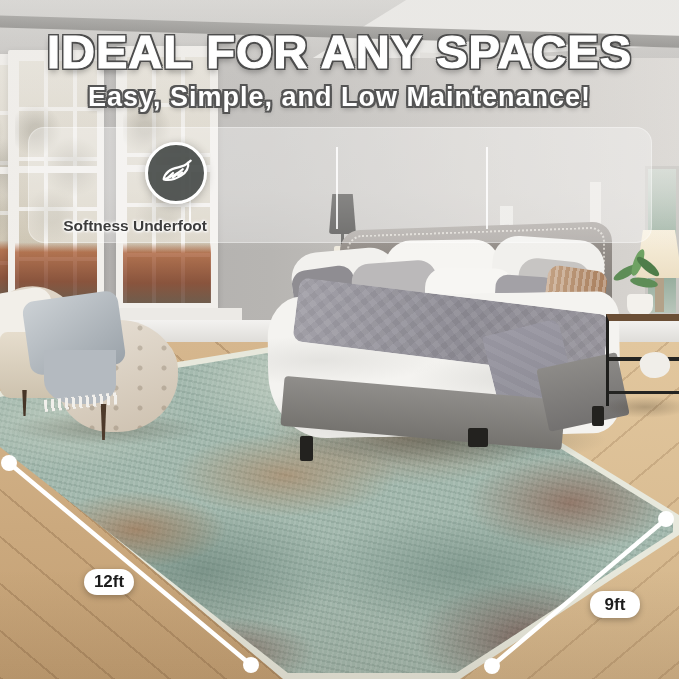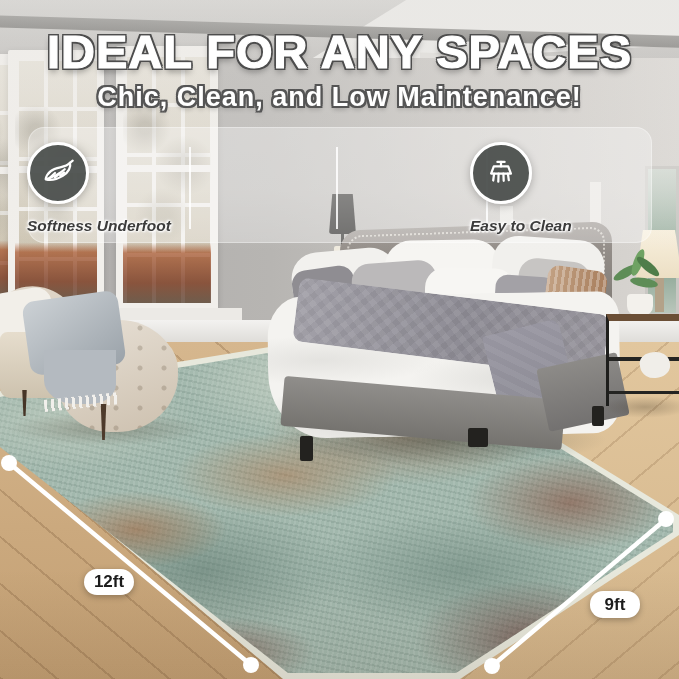--- a/index.html
+++ b/index.html
@@ -155,21 +155,21 @@
     font-size:47px;letter-spacing:1px;line-height:56px;-webkit-text-stroke:1.2px #fff;
     text-shadow:-2px -2px 0 #4d4d4d,2px -2px 0 #4d4d4d,-2px 2px 0 #4d4d4d,2px 2px 0 #4d4d4d,
       0 -2px 0 #4d4d4d,0 2px 0 #4d4d4d,-2px 0 0 #4d4d4d,2px 0 0 #4d4d4d,0 4px 6px rgba(0,0,0,.35);}
   .subtitle{left:0;top:82px;width:679px;text-align:center;color:#fff;font-weight:bold;
     font-size:27px;letter-spacing:1px;
     text-shadow:-2px -2px 0 #555,2px -2px 0 #555,-2px 2px 0 #555,2px 2px 0 #555,
       0 -2px 0 #555,0 2px 0 #555,-2px 0 0 #555,2px 0 0 #555,0 3px 5px rgba(0,0,0,.3);}
 
   .features-panel{left:28px;top:127px;width:624px;height:116px;border-radius:16px;
     background:rgba(255,255,255,.32);border:1px solid rgba(255,255,255,.35);}
-  .feature{top:142px;width:180px;text-align:left;font-style:italic;}
+  .feature{top:142px;width:180px;text-align:right;}
   .f1{left:27px}.f2{left:172px}.f3{left:321px}.f4{left:470px}
   .badge{position:relative;display:inline-block;width:62px;height:62px;border-radius:50%;
     background:rgba(74,79,77,.94);border:3px solid #fff;box-shadow:0 2px 8px rgba(0,0,0,.25);}
   .badge svg{position:absolute;left:50%;top:50%;transform:translate(-50%,-50%);}
   .feature-label{position:relative;display:block;margin-top:9px;font-size:15.5px;font-weight:bold;color:#3c3c3c;
     text-shadow:0 0 3px #fff,0 0 5px #fff,1px 1px 2px #fff,-1px -1px 2px #fff;}
   .divider{top:147px;width:2px;height:82px;background:rgba(255,255,255,.85);}
   .d1{left:189px}.d2{left:336px}.d3{left:486px}
 
   .measure-svg{left:0;top:0;width:679px;height:679px;pointer-events:none;}
@@ -266,21 +266,21 @@
   <div class="table-r">
     <div class="table-r-shelf1"></div>
     <div class="table-r-shelf2"></div>
   </div>
   <div class="table-r-deco"></div>
 
   <div class="haze"></div>
   <div class="vignette"></div>
 
   <div class="title">IDEAL FOR ANY SPACES</div>
-  <div class="subtitle">Chic, Clean, and Low Maintenance!</div>
+  <div class="subtitle">Easy, Simple, and Low Maintenance!</div>
 
   <div class="features-panel"></div>
   <div class="divider d1"></div>
   <div class="divider d2"></div>
   <div class="divider d3"></div>
 
   <div class="feature f1">
     <span class="badge">
       <svg width="36" height="36" viewBox="0 0 24 24" fill="none" stroke="#fff" stroke-width="1.5" stroke-linecap="round" stroke-linejoin="round">
         <path d="M3.8 16.2 C4.6 11.5 9 9 13.5 8.2 C16.5 7.6 18.8 6.6 20 5.2 C20.8 8 19 11.6 15.2 13.9 C11.3 16.2 6.8 17 3.8 16.2 Z"></path>
@@ -289,34 +289,20 @@
         <path d="M6.5 15.2 L10 12"></path>
           <path d="M10 15 L13.2 12.2"></path>
           <path d="M13.5 13.8 L16 11.6"></path>
       </svg>
     </span>
     <span class="feature-label">Softness Underfoot</span>
   </div>
 
 
 
-  <div class="feature f4">
-    <span class="badge">
-      <svg width="36" height="36" viewBox="0 0 24 24" fill="none" stroke="#fff" stroke-width="1.5" stroke-linecap="round" stroke-linejoin="round">
-        <path d="M9.6 4.6 H14.4"></path>
-          <path d="M12 4.6 V7.6"></path>
-        <path d="M7.2 7.6 H16.8 L18.6 12.4 H5.4 Z"></path>
-        <path d="M7.4 12.4 L6.8 17"></path>
-          <path d="M10.4 12.4 L10.2 17.8"></path>
-        <path d="M13.6 12.4 L13.8 17.2"></path>
-          <path d="M16.6 12.4 L17.2 16.8"></path>
-      </svg>
-    </span>
-    <span class="feature-label">Easy to Clean</span>
-  </div>
 
   <svg class="measure-svg" viewBox="0 0 679 679">
     <line x1="9" y1="463" x2="251" y2="665" stroke="#fff" stroke-width="4.5" stroke-linecap="round"></line>
     <circle cx="9" cy="463" r="8" fill="#fff"></circle>
     <circle cx="251" cy="665" r="8" fill="#fff"></circle>
     <line x1="666" y1="519" x2="492" y2="666" stroke="#fff" stroke-width="4.5" stroke-linecap="round"></line>
     <circle cx="666" cy="519" r="8" fill="#fff"></circle>
     <circle cx="492" cy="666" r="8" fill="#fff"></circle>
   </svg>
   <div class="pill pill-12">12ft</div>

